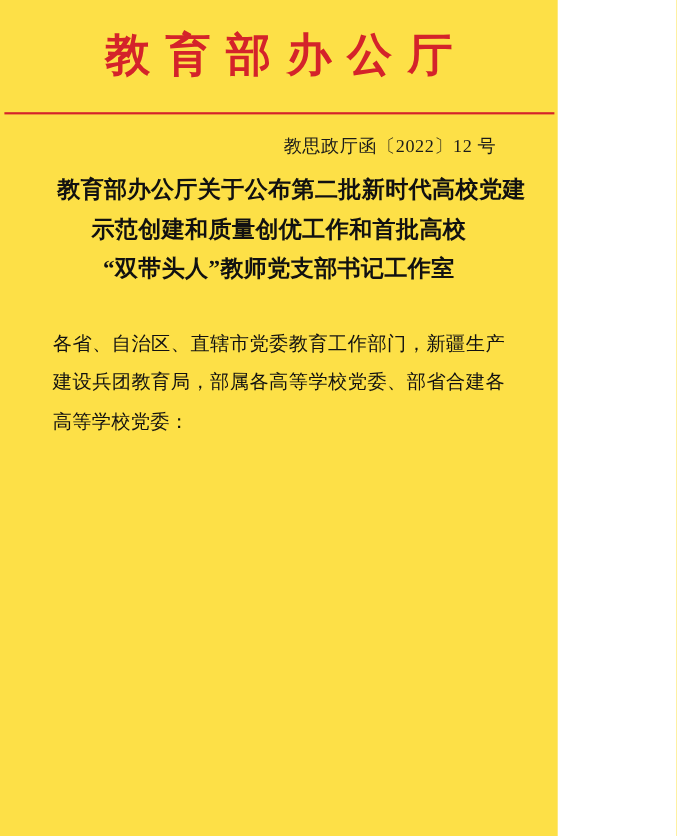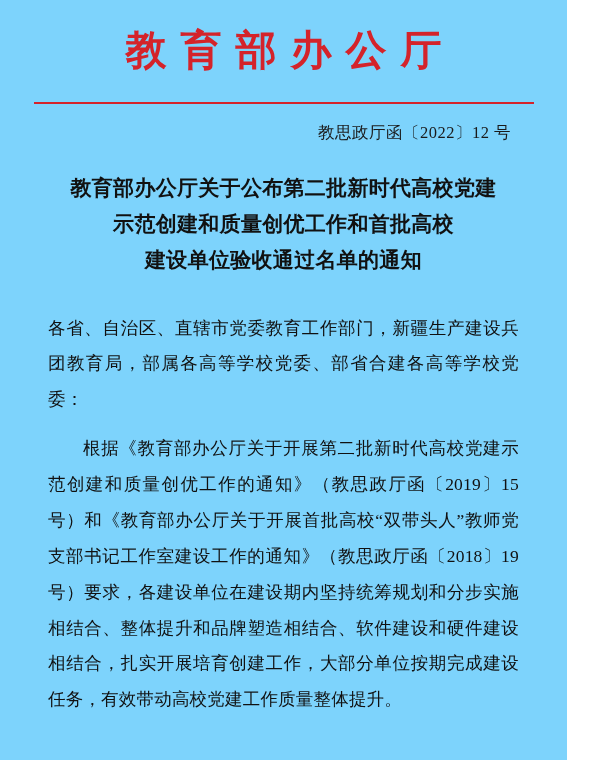--- a/index.html
+++ b/index.html
@@ -8,23 +8,23 @@
   }
   body {
     width: 615px;
     height: 760px;
     background: #ffffff;
     font-family: "Liberation Serif", "DejaVu Serif", serif;
     overflow: hidden;
   }
   .page {
     position: relative;
-    width: 567px;
+    width: 507px;
     height: 760px;
-    background: #7dd3fc;
+    background: #fde047;
     box-sizing: border-box;
   }
   .masthead {
     text-align: center;
     padding-top: 26px;
   }
   .masthead-title {
     color: #d4232a;
     font-family: "DejaVu Serif", "Liberation Serif", serif;
     font-weight: bold;
@@ -41,63 +41,62 @@
     margin: 27px auto 0 auto;
   }
   .doc-number {
     text-align: right;
     padding: 18px 56px 0 0;
     font-size: 16.5px;
     color: #1a1a1a;
     letter-spacing: 0.5px;
   }
   .doc-title {
-    margin: 26px 52px 0 52px;
+    margin: 10px 52px 0 52px;
     text-align: center;
     font-size: 21px;
     font-weight: bold;
     line-height: 1.72;
     color: #111111;
     letter-spacing: 0.3px;
   }
   .doc-title div {
     white-space: nowrap;
   }
   .body-text {
     margin: 32px 48px 0 48px;
     font-size: 17.5px;
     line-height: 2.05;
     color: #111111;
     text-align: justify;
     text-justify: inter-ideograph;
     letter-spacing: 0.2px;
   }
   .body-text p {
-    margin: 13px 0 0 0;
+    margin: 0 0 0 0;
   }
   .indent {
     text-indent: 2em;
   }
 </style>
 </head>
 <body>
 
 <div class="page">
 
   <div class="masthead">
     <div class="masthead-title">教育部办公厅</div>
     <div class="masthead-rule"></div>
   </div>
 
   <div class="doc-number">教思政厅函〔2022〕12 号</div>
 
   <div class="doc-title">
     <div>教育部办公厅关于公布第二批新时代高校党建</div>
     <div>示范创建和质量创优工作和首批高校</div>
-    <div>建设单位验收通过名单的通知</div>
+    <div>“双带头人”教师党支部书记工作室</div>
   </div>
 
   <div class="body-text">
     <p>各省、自治区、直辖市党委教育工作部门，新疆生产建设兵团教育局，部属各高等学校党委、部省合建各高等学校党委：</p>
-    <p class="indent">根据《教育部办公厅关于开展第二批新时代高校党建示范创建和质量创优工作的通知》（教思政厅函〔2019〕15 号）和《教育部办公厅关于开展首批高校“双带头人”教师党支部书记工作室建设工作的通知》（教思政厅函〔2018〕19 号）要求，各建设单位在建设期内坚持统筹规划和分步实施相结合、整体提升和品牌塑造相结合、软件建设和硬件建设相结合，扎实开展培育创建工作，大部分单位按期完成建设任务，有效带动高校党建工作质量整体提升。</p>
   </div>
 
 </div>
 
 </body></html>

